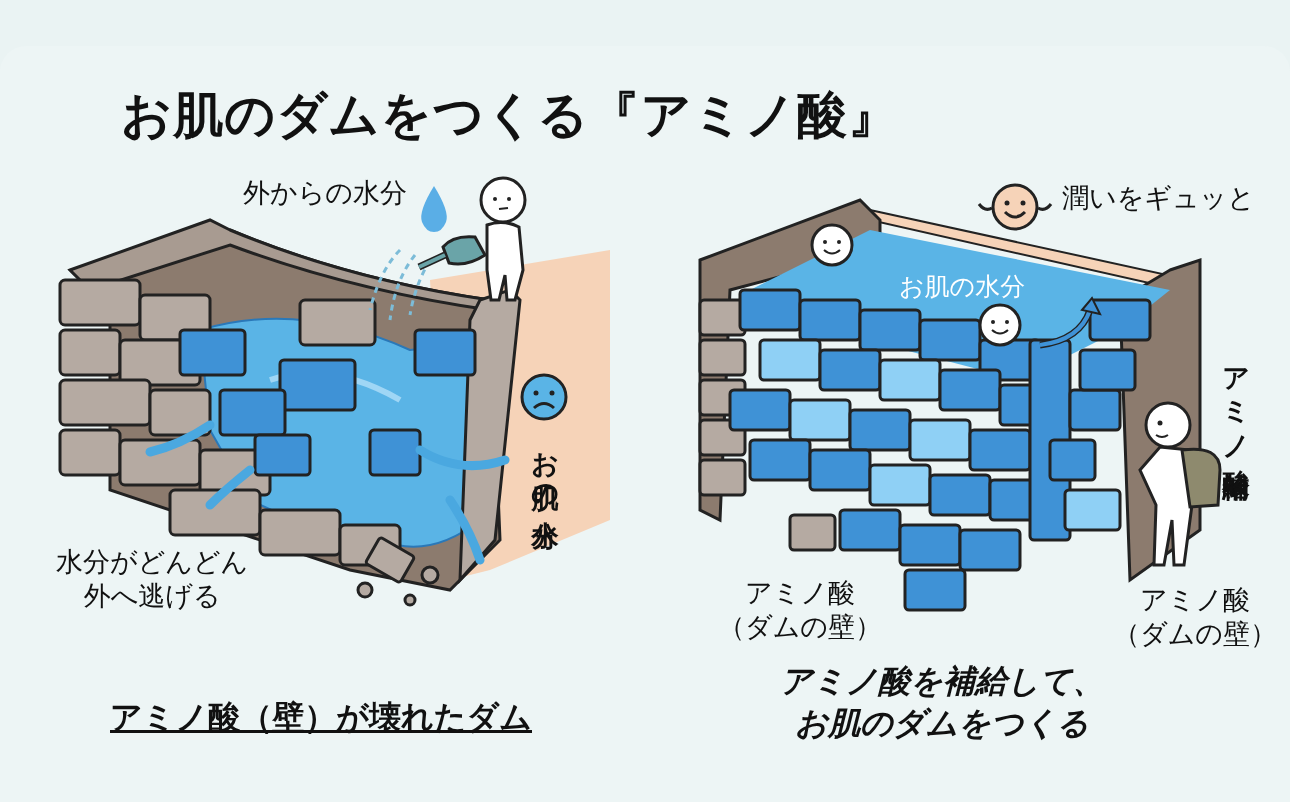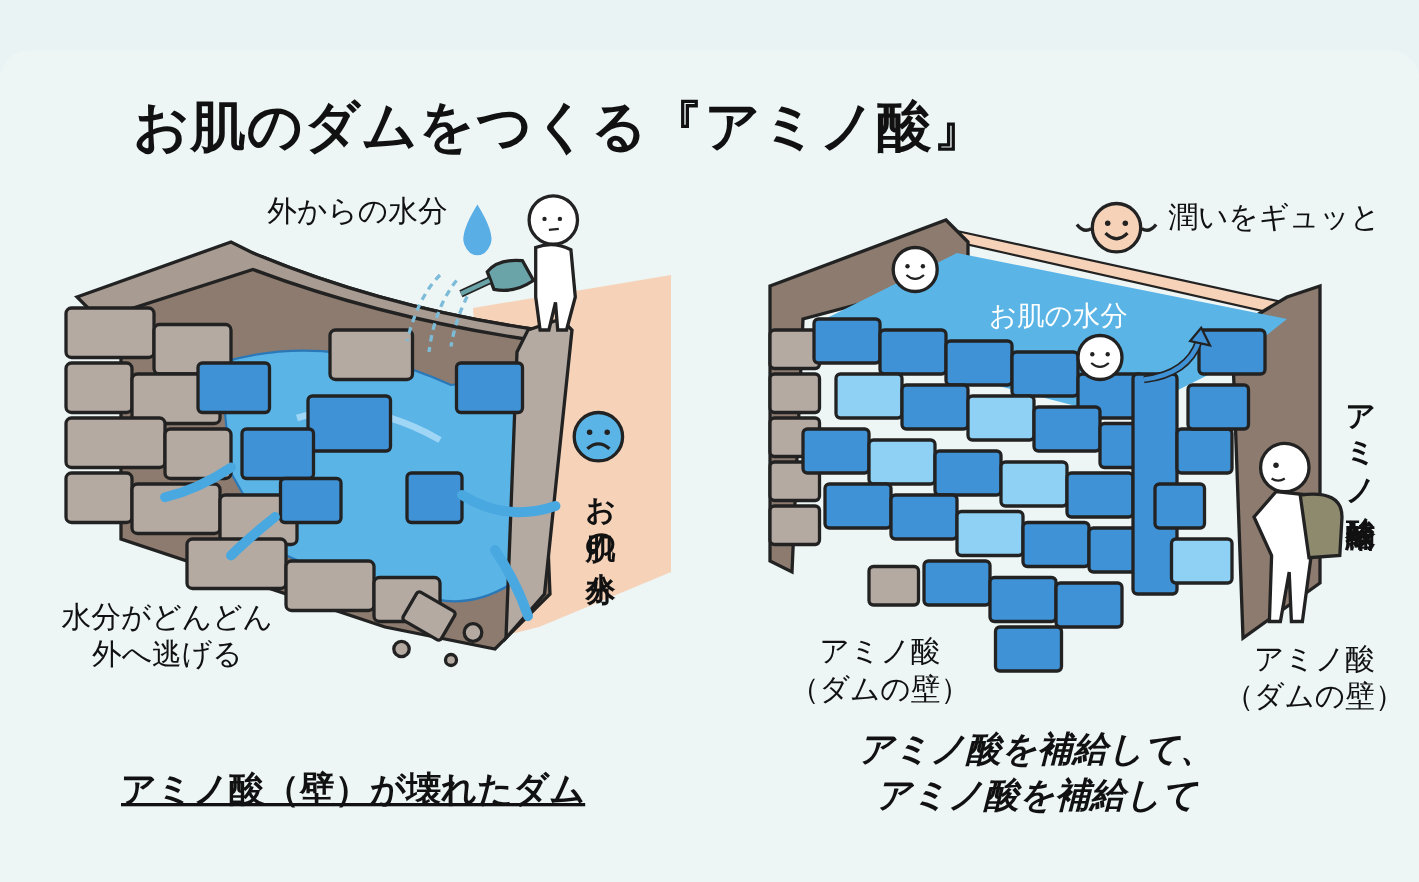--- a/index.html
+++ b/index.html
@@ -203,14 +203,14 @@
 <div class="lbl" style="left:718px;top:576px;text-align:center;">
   <div>アミノ酸</div>
   <div>（ダムの壁）</div>
 </div>
 <div class="lbl" style="left:1113px;top:583px;text-align:center;">
   <div>アミノ酸</div>
   <div>（ダムの壁）</div>
 </div>
 <div class="cap" style="left:780px;top:660px;font-style:italic;">
   <div>アミノ酸を補給して、</div>
-  <div>アミノ酸を補給して</div>
+  <div>お肌のダムをつくる</div>
 </div>
 
 </body></html>

